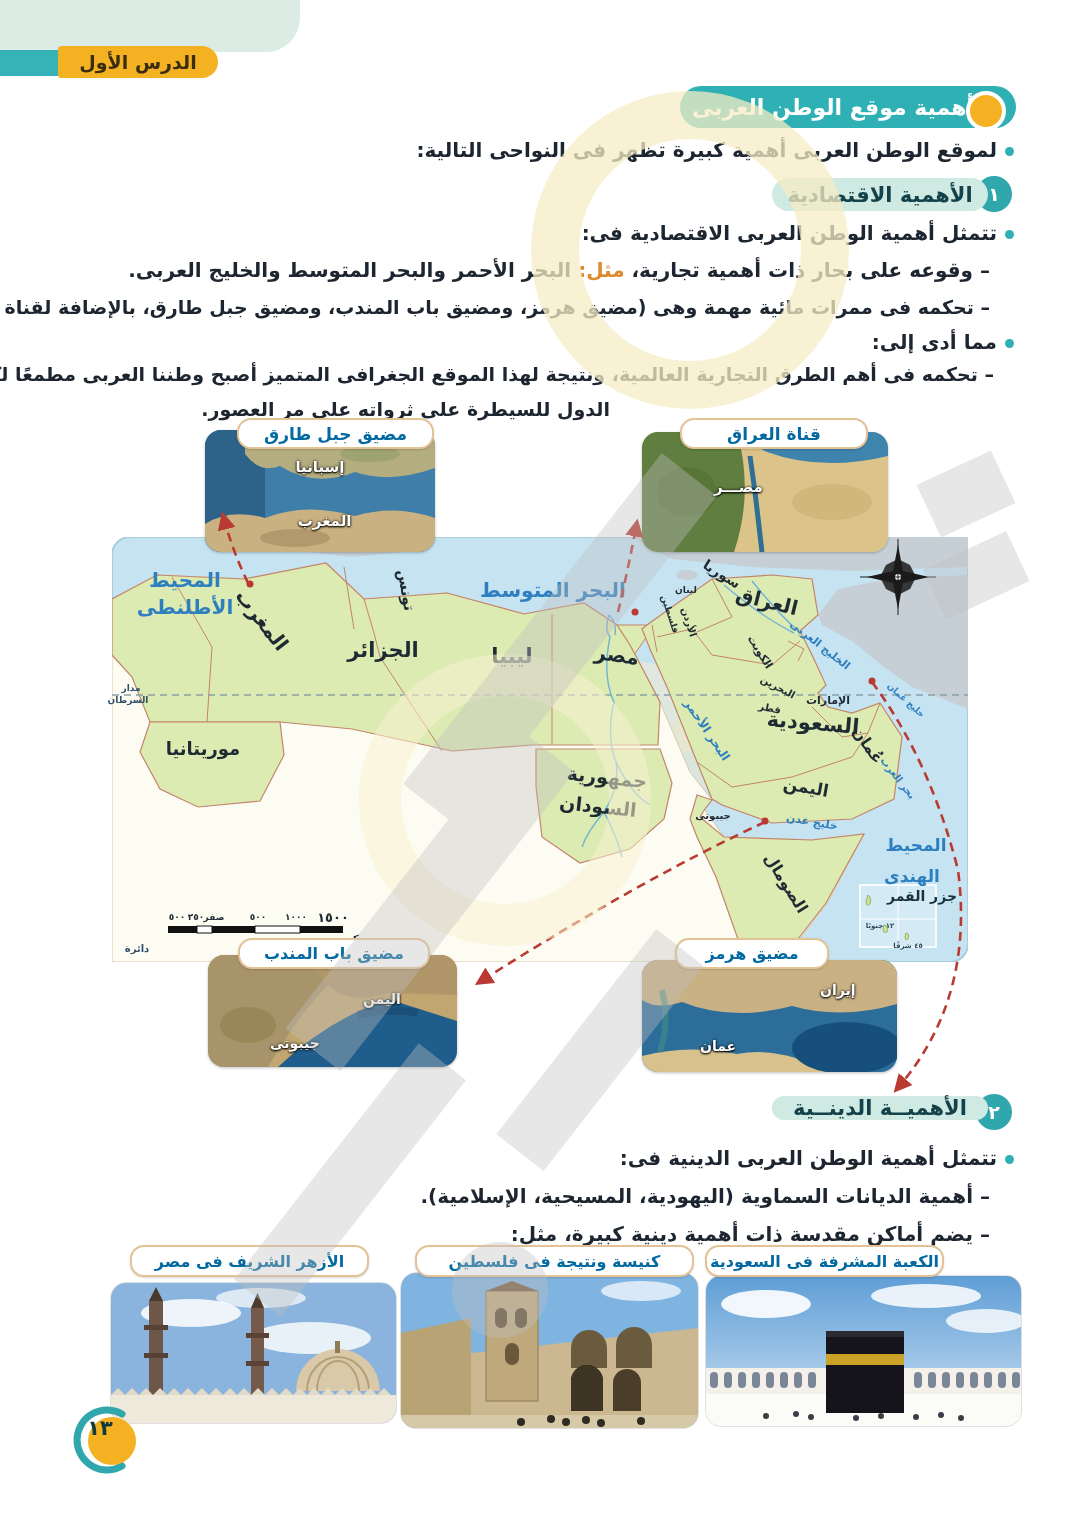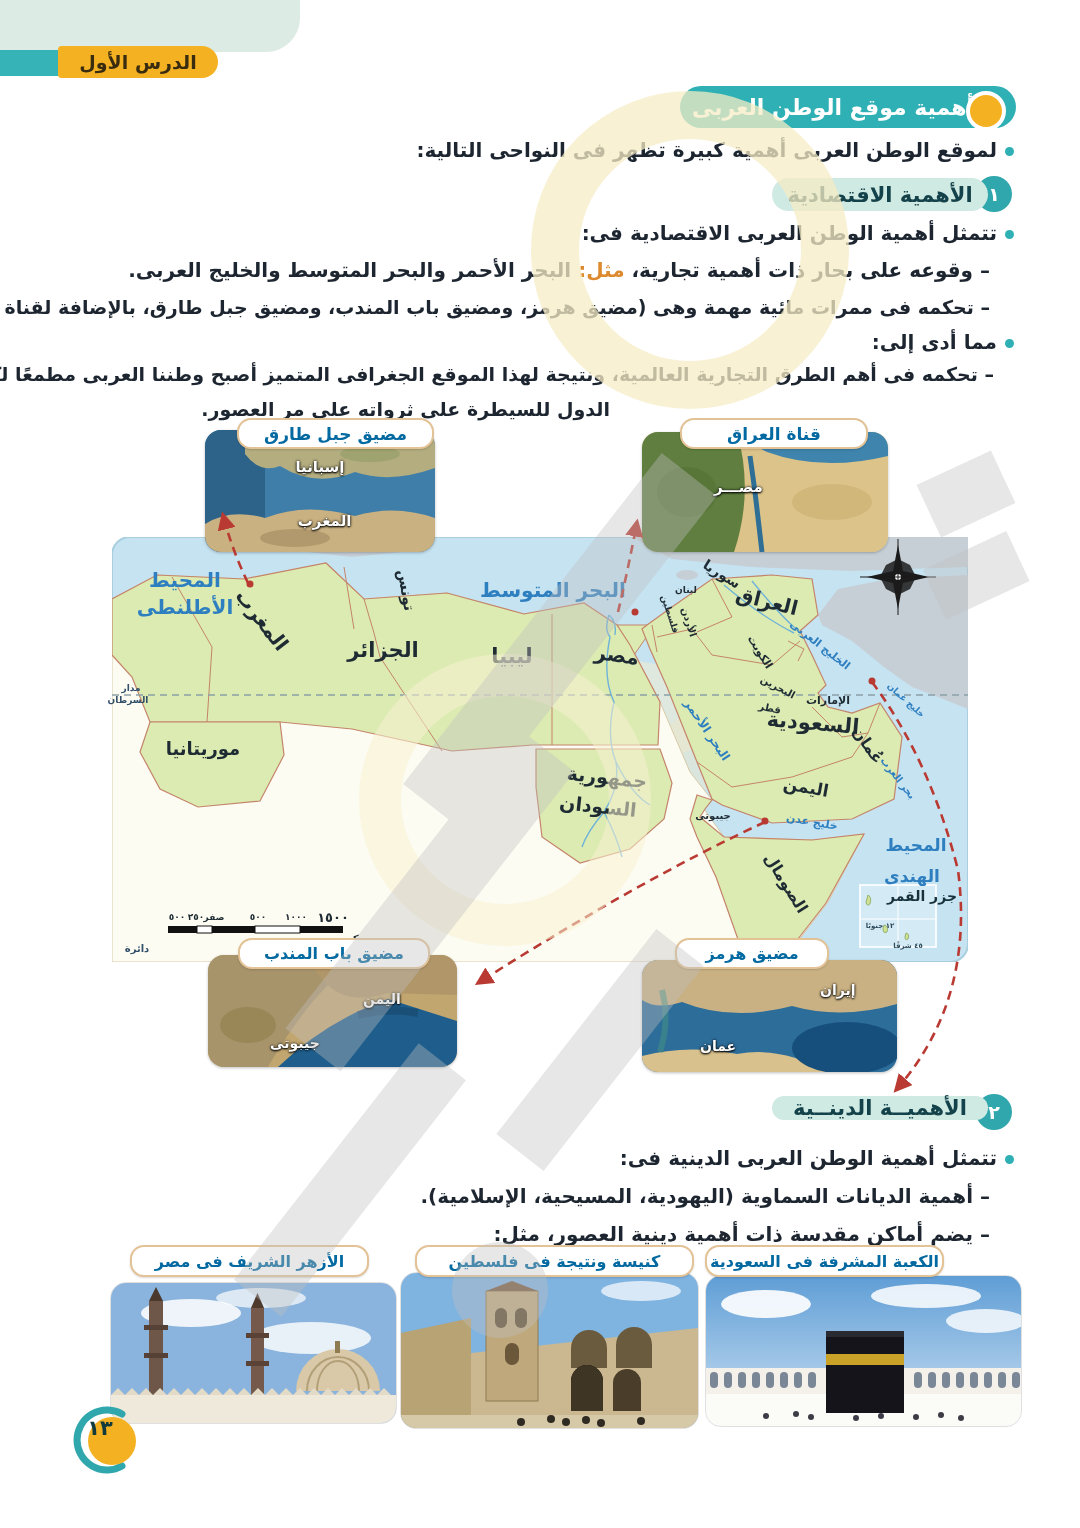--- a/index.html
+++ b/index.html
@@ -287,21 +287,21 @@
     <span>الأهميــة الدينــية</span>
   </div>
 
   <div class="abs txt" style="right:66px;top:1146px;">
     <span class="bullet-dot"></span><span>تتمثل أهمية الوطن العربى الدينية فى:</span>
   </div>
   <div class="abs txt" style="right:90px;top:1184px;">
     <span>– أهمية الديانات السماوية (اليهودية، المسيحية، الإسلامية).</span>
   </div>
   <div class="abs txt" style="right:90px;top:1222px;">
-    <span>– يضم أماكن مقدسة ذات أهمية دينية العصور، مثل:</span>
+    <span>– يضم أماكن مقدسة ذات أهمية دينية كبيرة، مثل:</span>
   </div>
 
   <div class="abs photo-card" style="left:705px;top:1275px;width:315px;height:150px;">
     <svg width="315" height="150" viewBox="0 0 315 150">
       <defs>
         <linearGradient id="sky1" x1="0" y1="0" x2="0" y2="1">
           <stop offset="0" stop-color="#5f9ed6"></stop>
             <stop offset="1" stop-color="#cfe2f3"></stop>
         </linearGradient>
       </defs>

